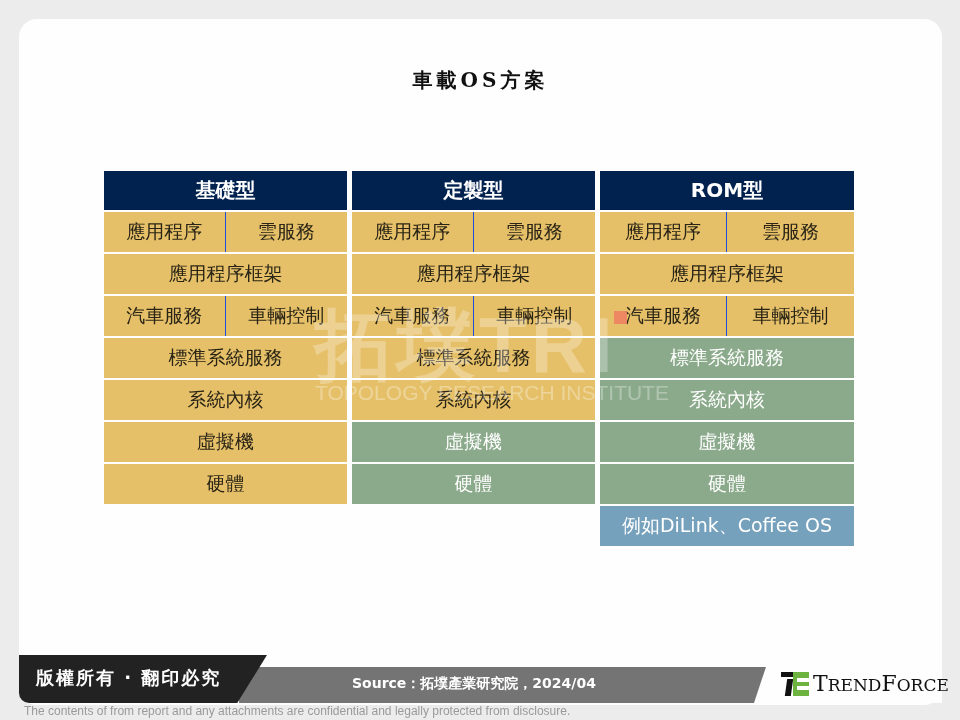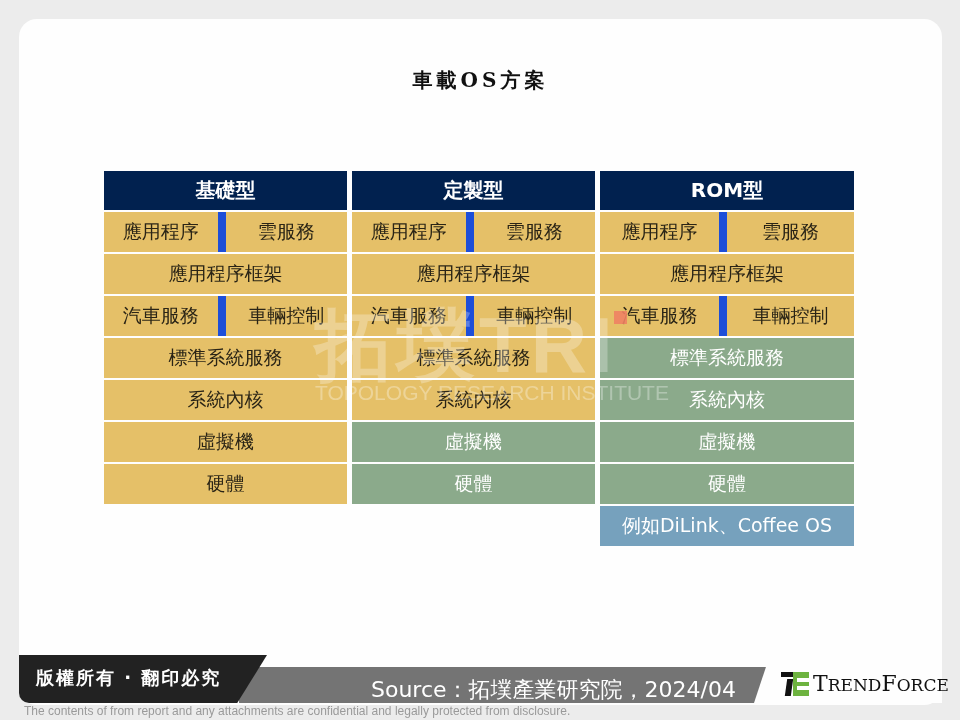--- a/index.html
+++ b/index.html
@@ -73,21 +73,21 @@
     font-weight: bold;
     font-size: 20px;
     height: 39px;
     margin-bottom: 2px;
   }
   .yellow { background: #e5c068; color: #2a2416; }
   .green { background: #8baa8b; color: #fff; }
   .blue { background: #76a1bd; color: #fff; font-size: 19px; }
   .split { display: flex; height: 40px; margin-bottom: 2px; }
   .split .cell { margin-bottom: 0; }
-  .split .left { width: 50%; border-right: 8px solid #1d4ed8; }
+  .split .left { width: 50%; border-right: 1px solid #1d4ed8; }
   .split .right { width: 50%; }
   .marker {
     position: absolute;
     left: 614px; top: 311px;
     width: 13px; height: 13px;
     background: #ee8263;
     opacity: 0.9;
     z-index: 6;
   }
 
@@ -115,25 +115,26 @@
     position: absolute;
     left: 17px; top: 11px;
     color: #fff;
     font-size: 18px;
     font-weight: bold;
     letter-spacing: 2px;
     z-index: 2;
   }
   .source {
     position: absolute;
-    left: 352px; top: 20px;
+    left: 333px; top: 20px;
     color: #fff;
-    font-size: 22px;
+    font-size: 14px;
     z-index: 2;
     white-space: nowrap;
+    font-weight: bold;
   }
   .logo-area {
     position: absolute;
     left: 735px; top: -20px;
     width: 188px; height: 68px;
     background: #fefefe;
     clip-path: polygon(12% 0, 100% 0, 100% 100%, 0 100%);
   }
   .logo {
     position: absolute;

